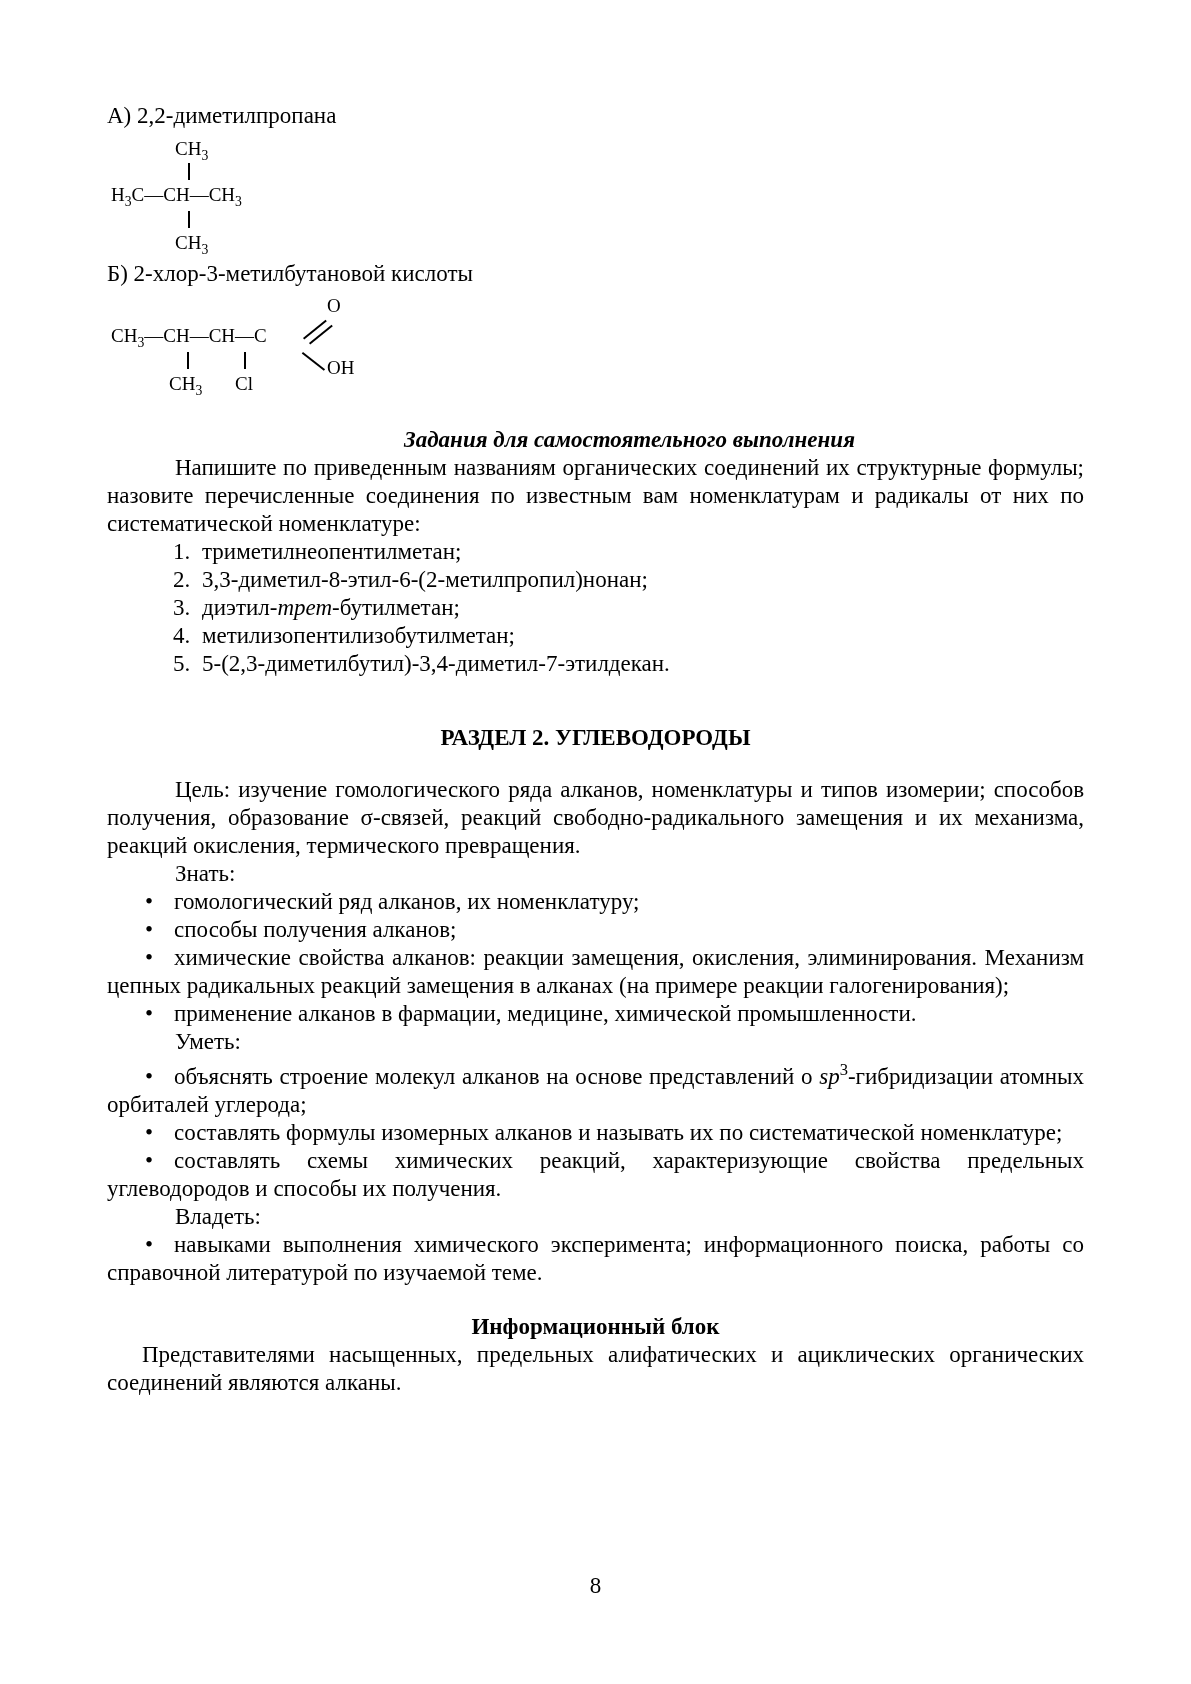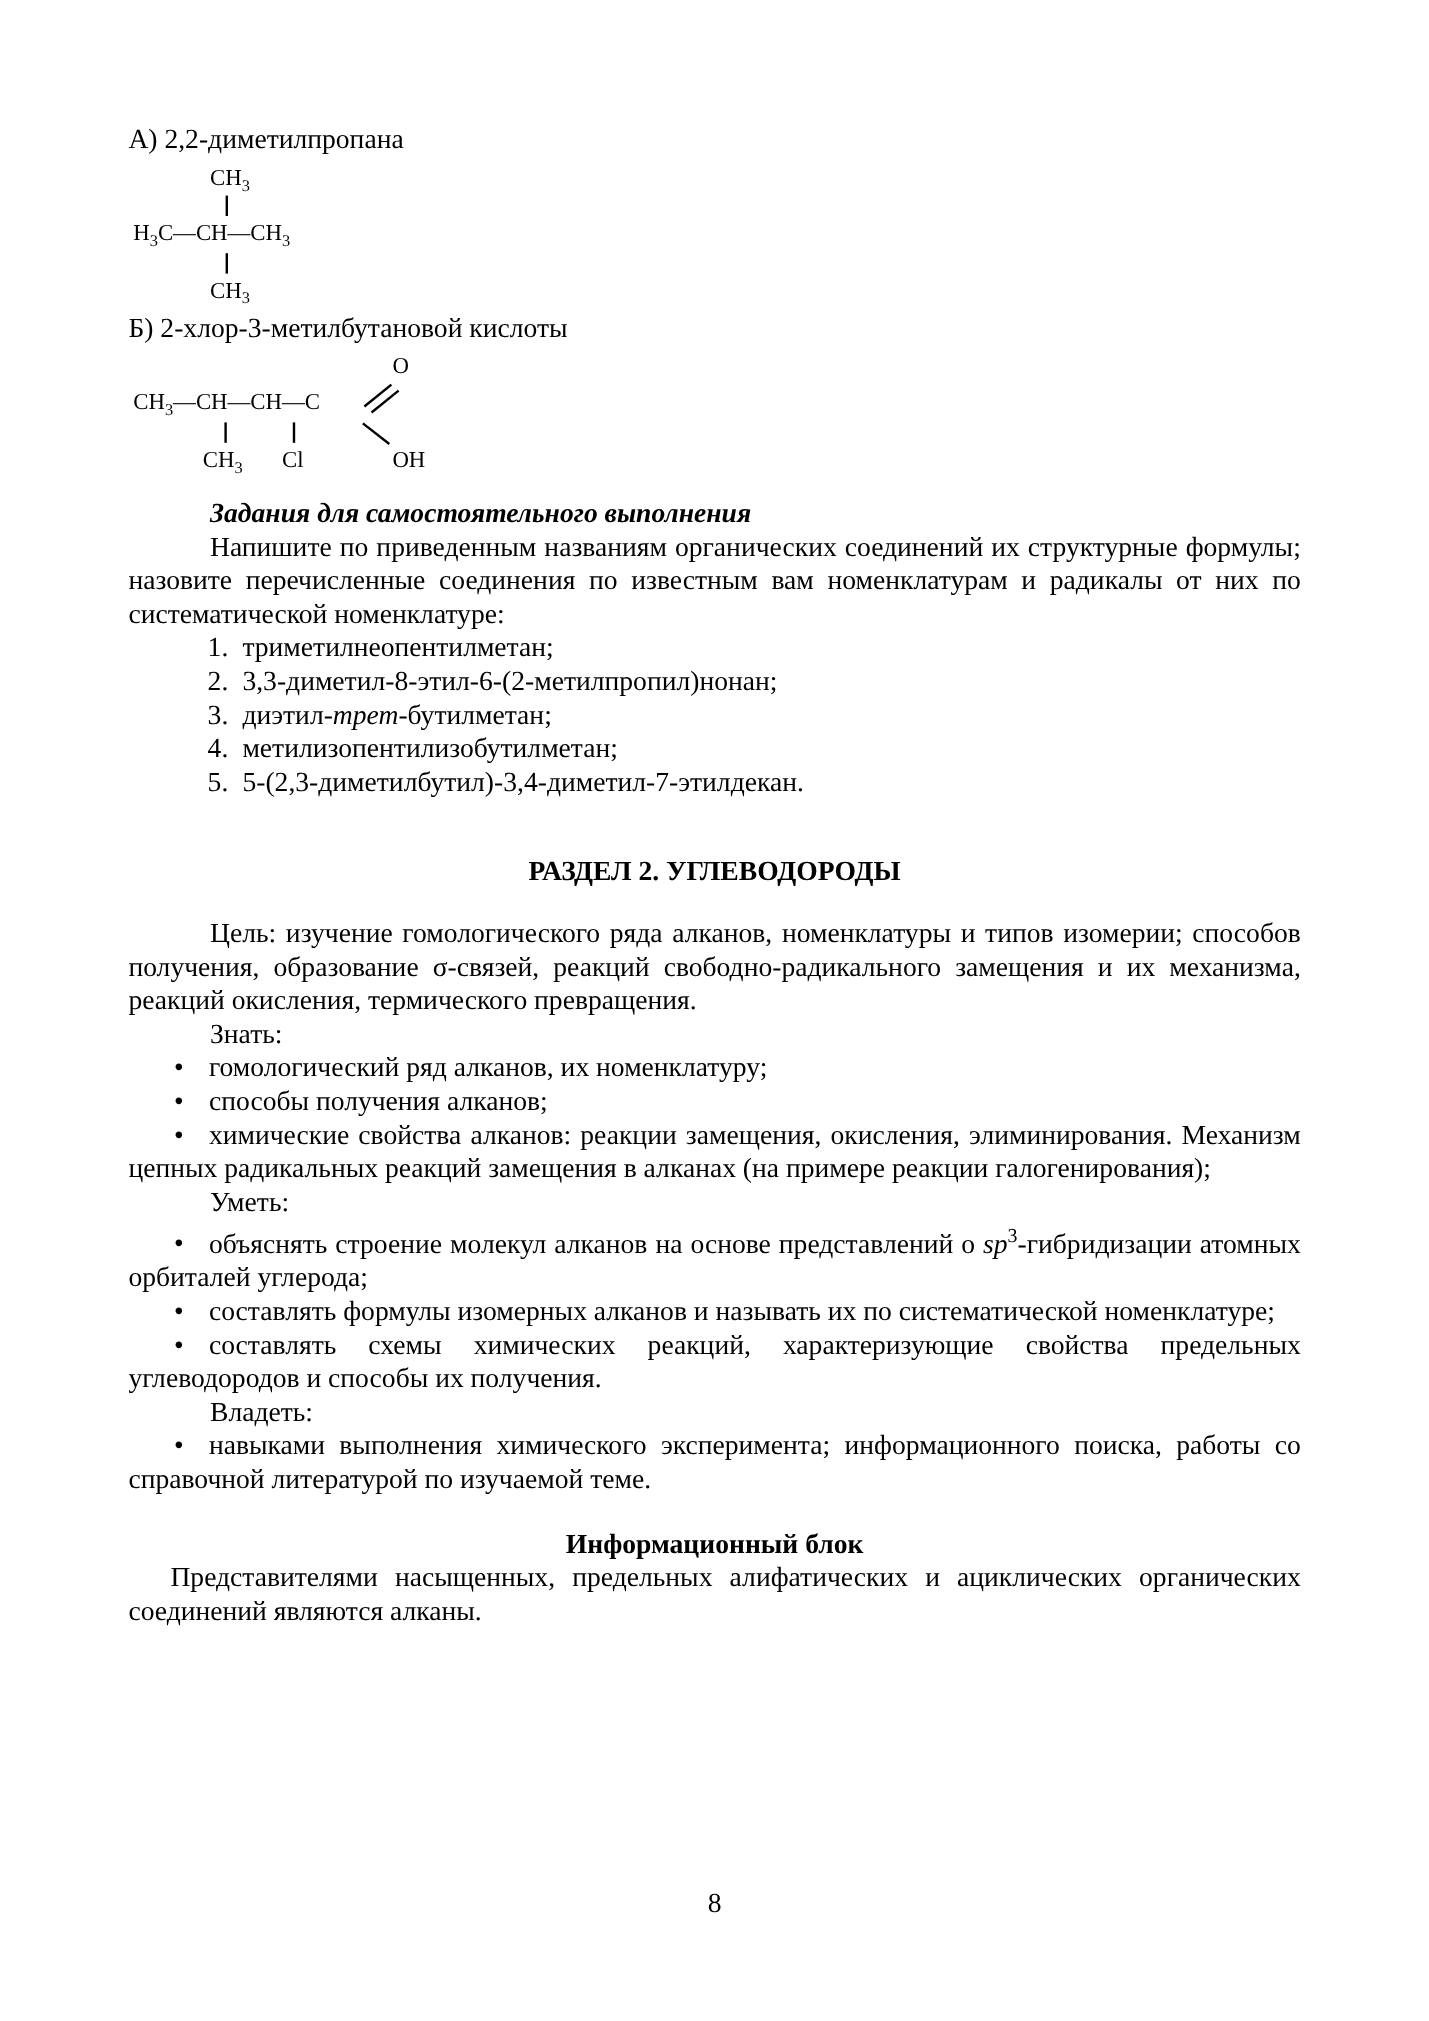--- a/index.html
+++ b/index.html
@@ -14,21 +14,21 @@
 
   p { text-align:justify; }
   .indent { text-indent:68px; }
   .indent-sm { text-indent:35px; }
 
   .it { font-style:italic; }
   sub { font-size:0.72em; }
   sup { font-size:0.72em; }
 
   
-  .h-tasks { font-weight:bold; font-style:italic; text-indent:68px; margin-top:12px; text-align:left; }
+  .h-tasks { font-weight:bold; font-style:italic; text-indent:68px; margin-top:24px; text-align:center; }
   .h-section { font-weight:bold; text-align:center; margin-top:46px; margin-bottom:24px; }
   .h-info { font-weight:bold; text-align:center; margin-top:26px; }
 
   
   .numlist { }
   .numlist .li { padding-left:66px; text-align:left; }
   .numlist .num { display:inline-block; width:29px; }
 
   
   .bullet-p { text-indent:38px; }
@@ -62,21 +62,21 @@
   </div>
 
   <p style="text-align:left; margin-top:3px;">Б) 2-хлор-3-метилбутановой кислоты</p>
 
   <div class="struct struct-b">
     <span class="atom" style="left:216px; top:0;"><span>O</span></span>
     <div class="bond bond-d" style="left:192px; top:46px; width:29px; transform:rotate(-39deg);"></div>
     <div class="bond bond-d" style="left:198px; top:51px; width:29px; transform:rotate(-39deg);"></div>
     <span class="atom" style="left:0; top:30px;"><span>CH</span><sub>3</sub><span>—CH—CH—C</span></span>
     <div class="bond bond-d" style="left:192px; top:60px; width:28px; transform:rotate(38deg);"></div>
-    <span class="atom" style="left:216px; top:62px;margin-top:16px;"><span>OH</span></span>
+    <span class="atom" style="left:216px; top:62px;"><span>OH</span></span>
     <div class="bond bond-v" style="left:76px; top:60px; height:17px;"></div>
     <div class="bond bond-v" style="left:133px; top:60px; height:17px;"></div>
     <span class="atom" style="left:58px; top:78px;"><span>CH</span><sub>3</sub></span>
     <span class="atom" style="left:124px; top:78px;"><span>Cl</span></span>
   </div>
 
   <p class="h-tasks">Задания для самостоятельного выполнения</p>
   <p class="indent">Напишите по приведенным названиям органических соединений их структурные формулы; назовите перечисленные соединения по известным вам номенклатурам и радикалы от них по систематической номенклатуре:</p>
 
   <div class="numlist">
@@ -89,20 +89,21 @@
 
   <p class="h-section">РАЗДЕЛ 2. УГЛЕВОДОРОДЫ</p>
 
   <p class="indent">Цель: изучение гомологического ряда алканов, номенклатуры и типов изомерии; способов получения, образование σ-связей, реакций свободно-радикального замещения и их механизма, реакций окисления, термического превращения.</p>
 
   <p class="indent">Знать:</p>
 
   <p class="bullet-p"><span class="marker">•</span><span class="gap"></span><span><span>гомологический ряд алканов, их номенклатуру;</span></span></p>
   <p class="bullet-p"><span class="marker">•</span><span class="gap"></span><span><span>способы получения алканов;</span></span></p>
   <p class="bullet-p"><span class="marker">•</span><span class="gap"></span><span><span>химические свойства алканов: реакции замещения, окисления, элиминирования. Механизм цепных радикальных реакций замещения в алканах (на примере реакции галогенирования);</span></span></p>
+  <p class="bullet-p"><span class="marker">•</span><span class="gap"></span><span><span>применение алканов в фармации, медицине, химической промышленности.</span></span></p>
 
   <p class="indent">Уметь:</p>
 
   <p class="bullet-p"><span class="marker">•</span><span class="gap"></span><span><span>объяснять строение молекул алканов на основе представлений о </span><span class="it">sp</span><sup>3</sup><span>-гибридизации атомных орбиталей углерода;</span></span></p>
   <p class="bullet-p"><span class="marker">•</span><span class="gap"></span><span><span>составлять формулы изомерных алканов и называть их по систематической номенклатуре;</span></span></p>
   <p class="bullet-p"><span class="marker">•</span><span class="gap"></span><span><span>составлять схемы химических реакций, характеризующие свойства предельных углеводородов и способы их получения.</span></span></p>
 
   <p class="indent">Владеть:</p>
 
   <p class="bullet-p"><span class="marker">•</span><span class="gap"></span><span><span>навыками выполнения химического эксперимента; информационного поиска, работы со справочной литературой по изучаемой теме.</span></span></p>

